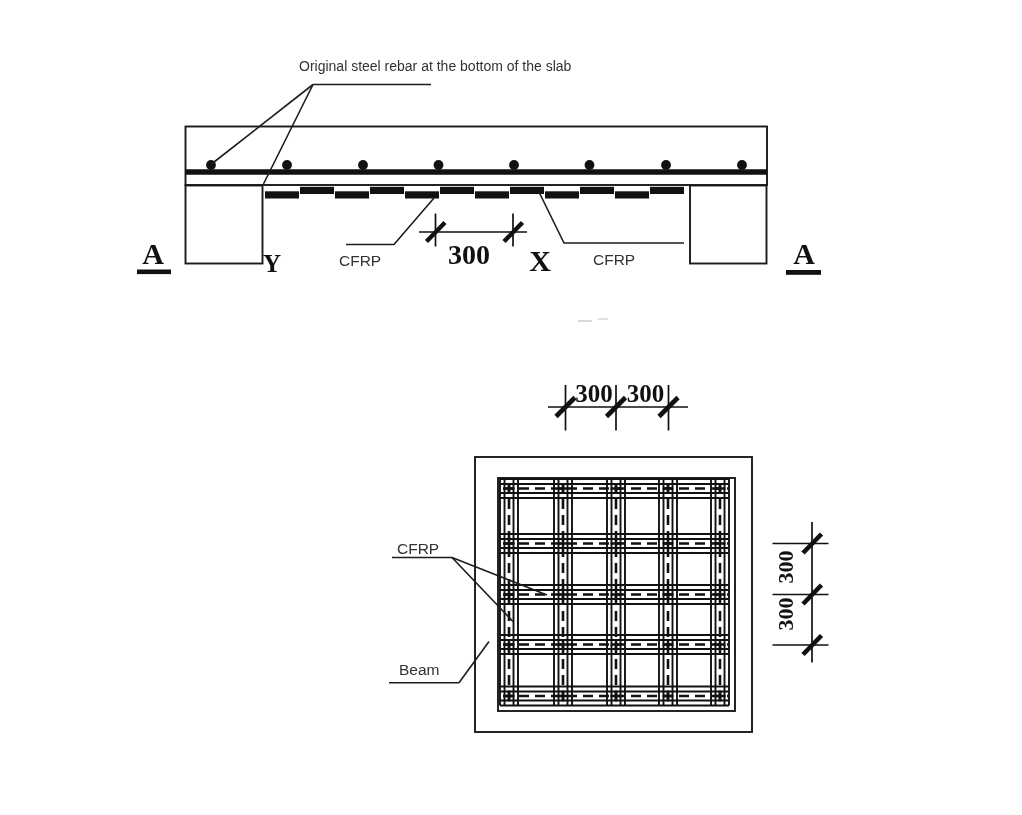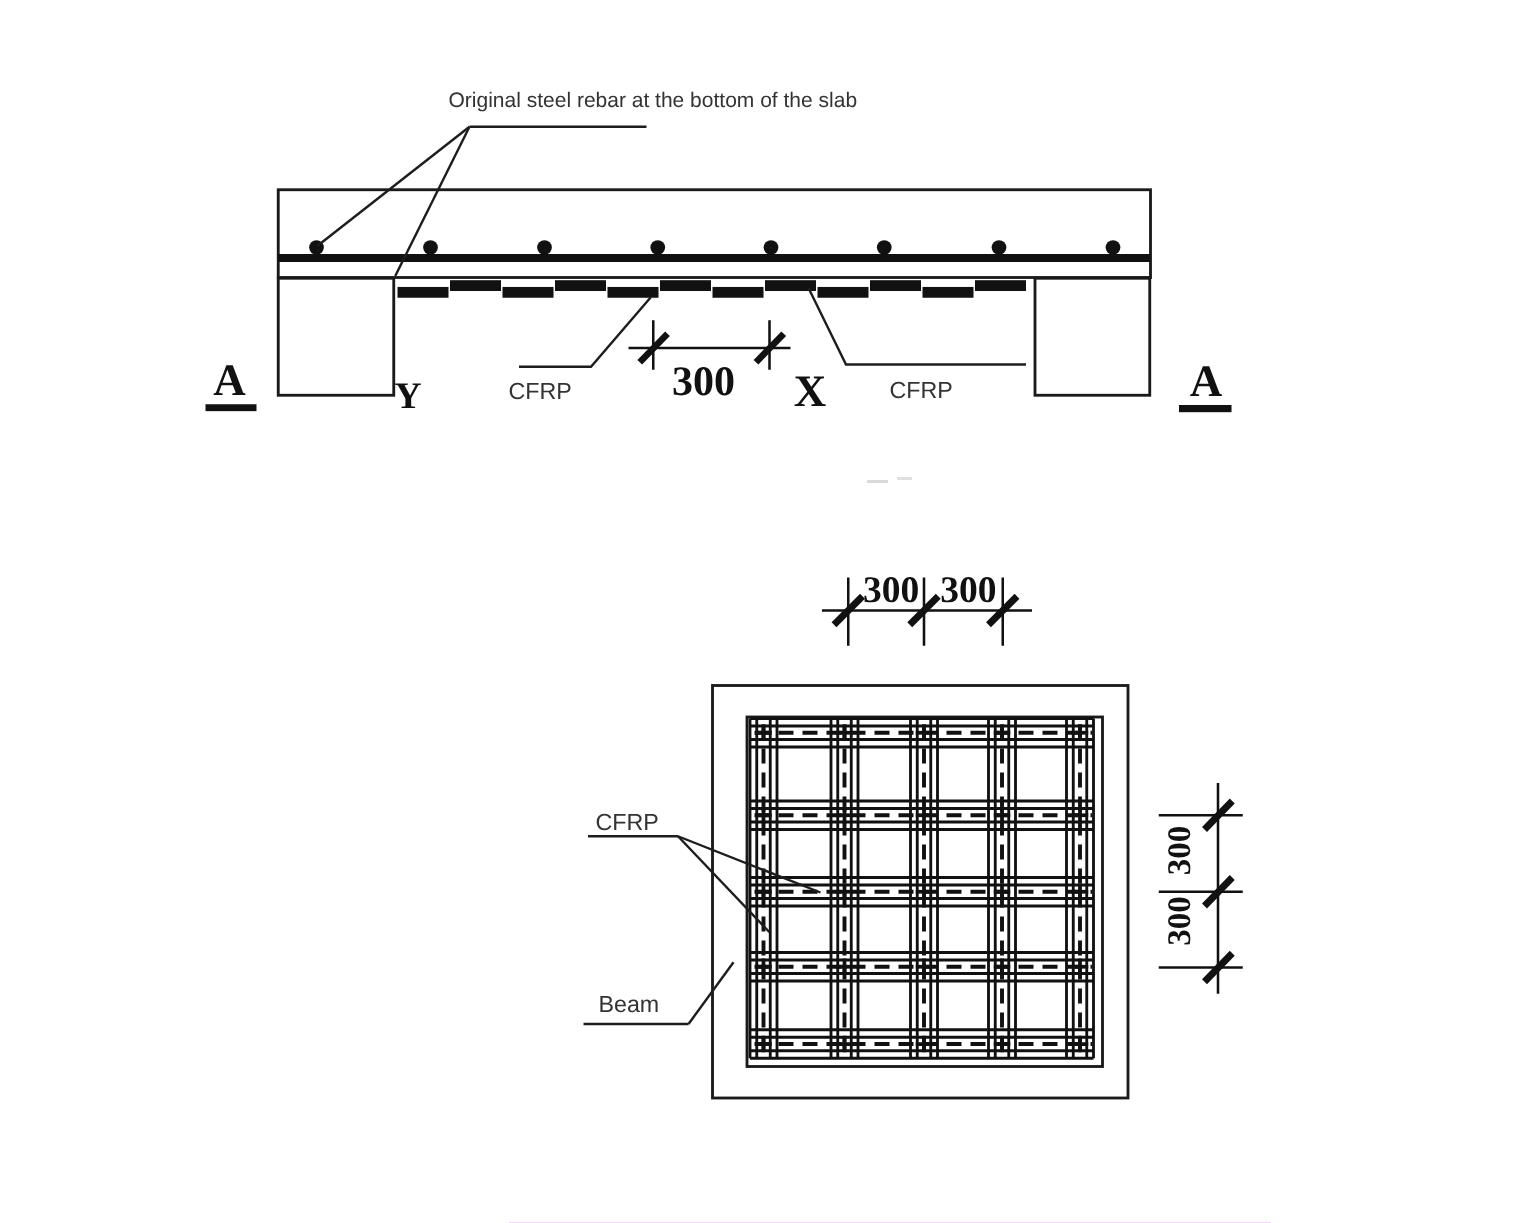--- a/index.html
+++ b/index.html
@@ -1,16 +1,16 @@
 <!DOCTYPE html>
 <html><head>
 <meta charset="utf-8">
 <style>
   html,body{margin:0;padding:0;background:#ffffff;}
-  .wrap{width:1022px;height:815px;position:relative;background:#d946ef;overflow:hidden;text-align:center;}
+  .wrap{width:1022px;height:815px;position:relative;background:#14b8a6;overflow:hidden;text-align:center;}
   text{font-family:"Liberation Sans", sans-serif;}
   .serifb{font-family:"Liberation Serif", serif;font-weight:bold;fill:#111;}
   .lbl{fill:#333;}
 </style>
 </head>
 <body>
 <div class="wrap">
 <svg width="1022" height="815" viewBox="0 0 1022 815">
 
   <rect x="0" y="0" width="1022" height="815" fill="#ffffff"></rect>

